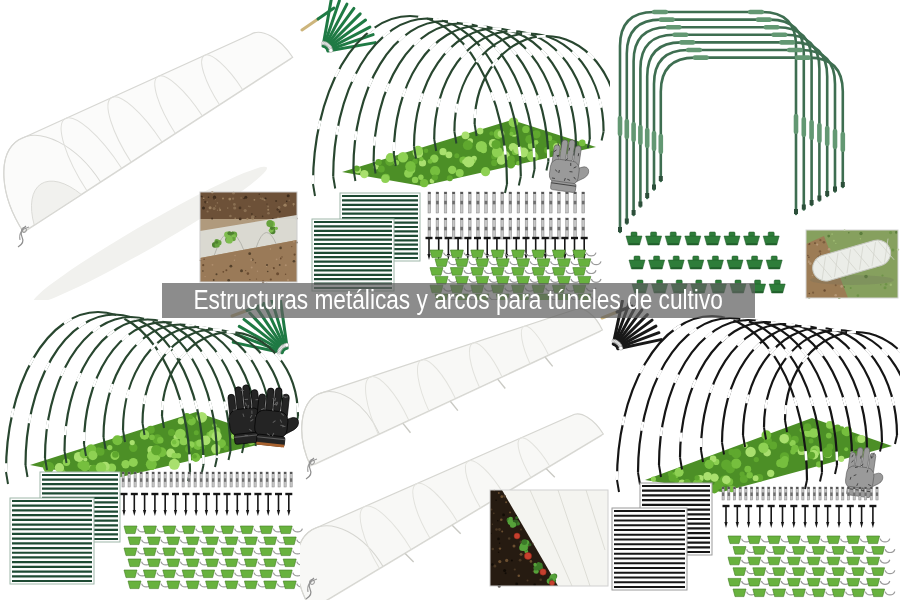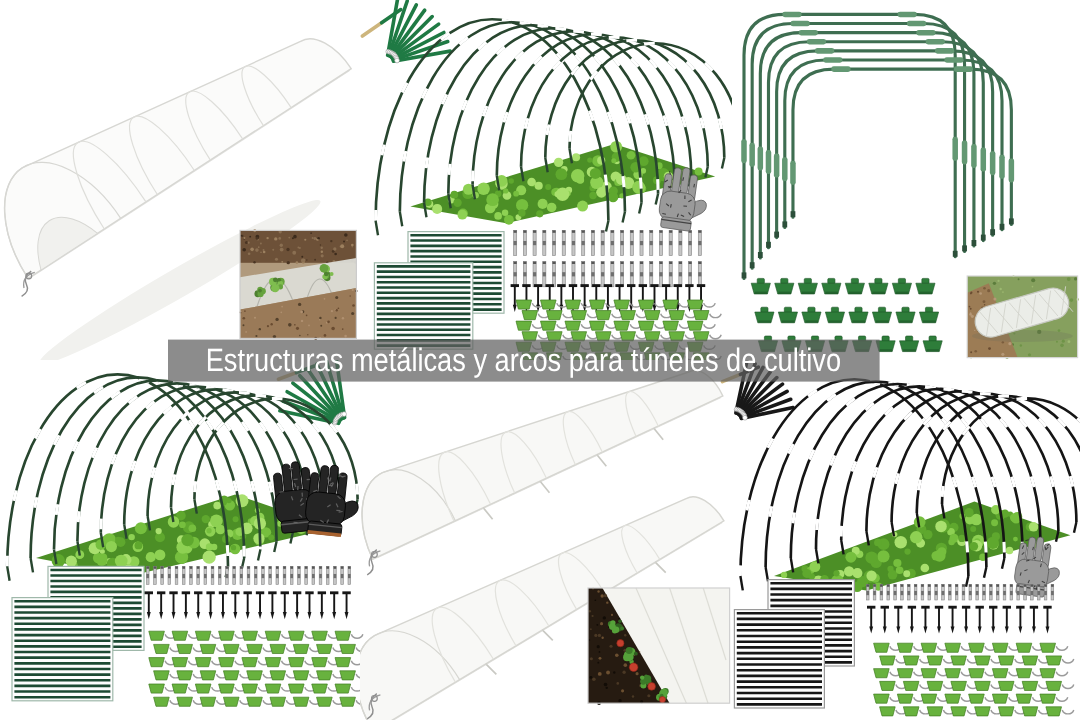--- a/index.html
+++ b/index.html
@@ -5,21 +5,21 @@
   html,body{margin:0;padding:0;background:#fff;}
   .stage{position:relative;width:900px;height:600px;background:#ffffff;overflow:hidden;
          font-family:"Liberation Sans",sans-serif;}
   svg.tile{position:absolute;display:block;}
   #t1{left:0;top:0;}
   #t2{left:300px;top:0;}
   #t3{left:600px;top:0;}
   #t4{left:0;top:300px;}
   #t5{left:300px;top:300px;}
   #t6{left:600px;top:300px;}
-  .banner{position:absolute;left:140px;top:283px;width:593px;height:35px;z-index:20;
+  .banner{position:absolute;left:162px;top:283px;width:593px;height:35px;z-index:20;
           display:flex;align-items:center;justify-content:center;}
   .banner span{display:inline-block;white-space:nowrap;font-size:27px;line-height:35px;
                transform:scaleX(.84);letter-spacing:0;}
 </style>
 </head>
 <body>
 
 <div class="stage">
 
   <svg id="t1" class="tile" width="300" height="300" viewBox="0 0 300 300">

